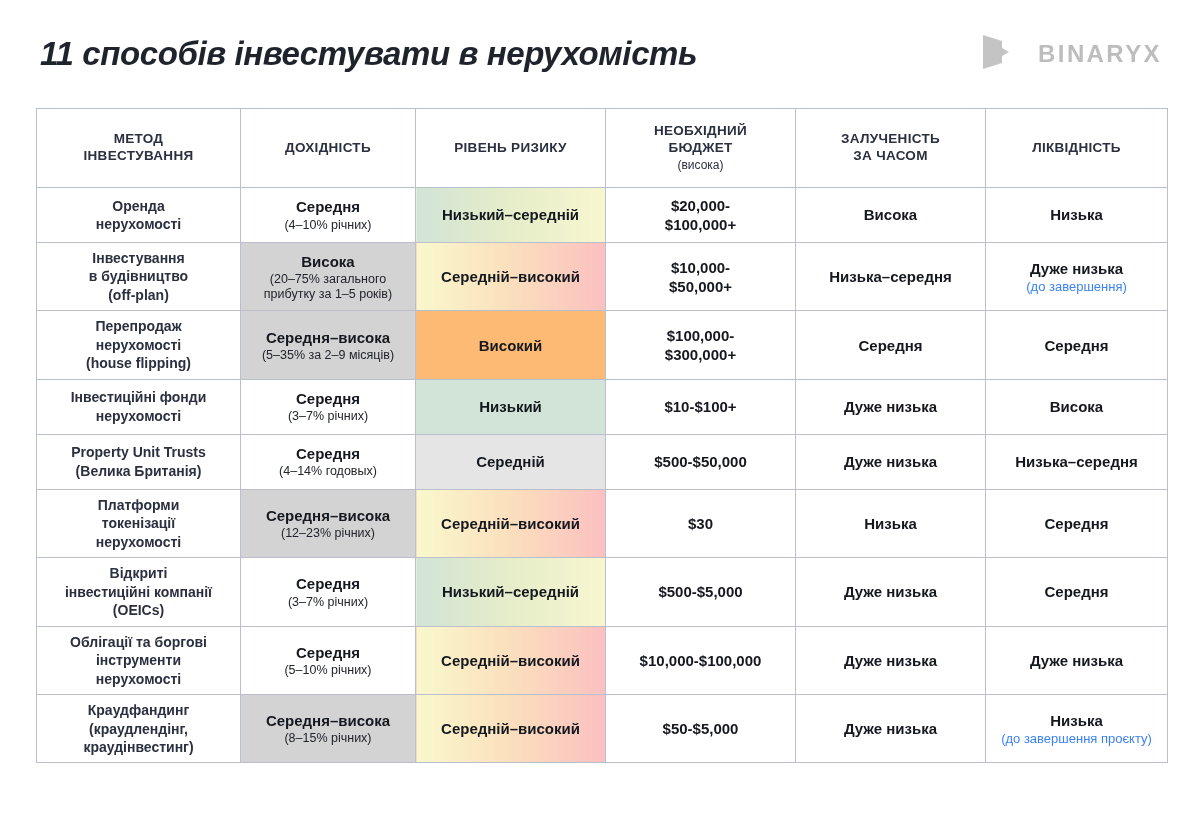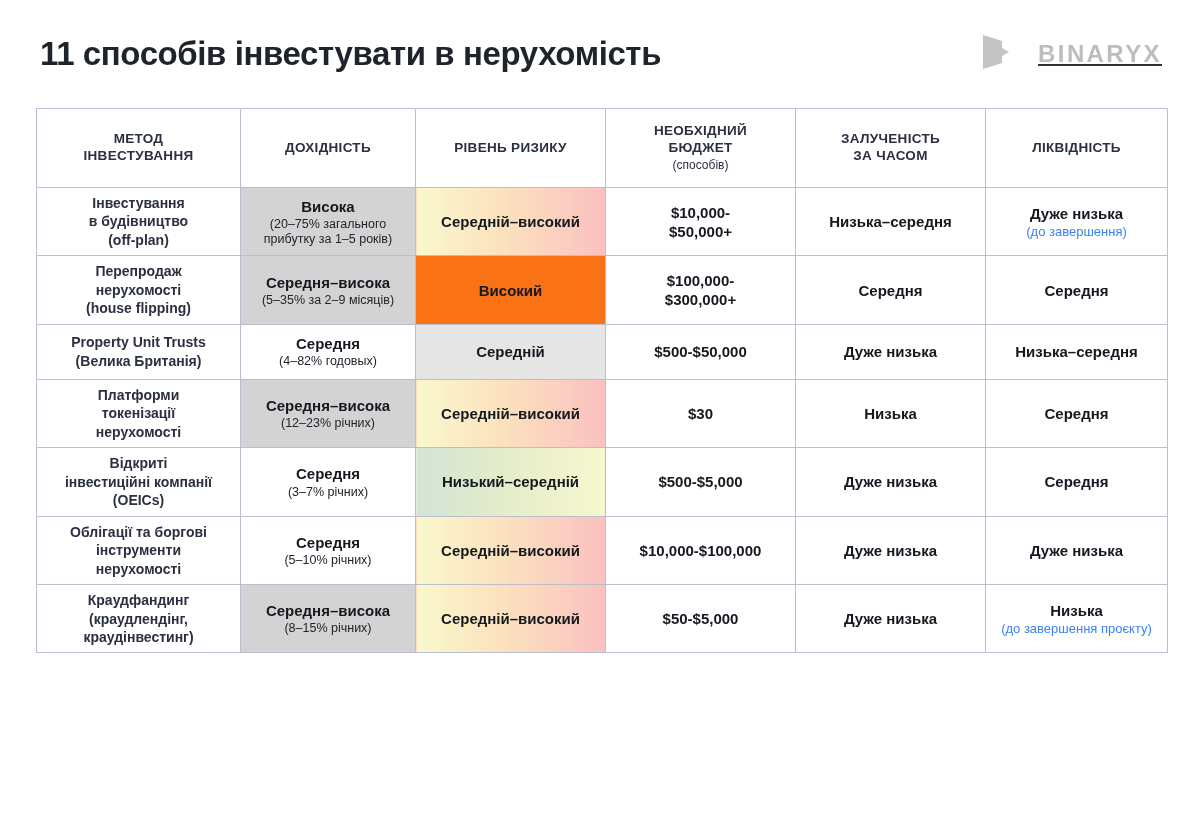--- a/index.html
+++ b/index.html
@@ -29,26 +29,26 @@
     align-items: center;
     justify-content: space-between;
     padding: 0 38px 0 40px;
   }
   .page-title {
     font-size: 33px;
     font-weight: bold;
     letter-spacing: -0.4px;
     color: #1e232c;
     white-space: nowrap;
+    font-style: italic;
   }
   .brand {
     display: flex;
     align-items: center;
     gap: 28px;
-    text-decoration: underline;
   }
   .brand-mark { display: block; }
   .brand-name {
     font-size: 24px;
     font-weight: bold;
     letter-spacing: 2.4px;
     color: #bdbdbd;
     white-space: nowrap;
   }
 
@@ -127,21 +127,21 @@
   }
   td.yield.hl { background: #d3d3d3; }
 
   td.risk {
     font-size: 15px;
     font-weight: bold;
     color: #14181f;
   }
   td.risk.low        { background: #d2e4d7; }
   td.risk.medium     { background: #e5e5e5; }
-  td.risk.high       { background: #f97316; }
+  td.risk.high       { background: #fdba74; }
   td.risk.low-medium { background: linear-gradient(90deg, #d2e4d7 0%, #e4ecc9 45%, #f7f7cf 100%); }
   td.risk.medium-high{ background: linear-gradient(90deg, #f9f8cd 0%, #fbe0bd 48%, #fbc0c0 100%); margin-top: 15px; }
 
   td.budget { font-size: 15px; font-weight: bold; color: #14181f; }
   td.time   { font-size: 15px; font-weight: bold; color: #14181f; }
   td.liq    { font-size: 15px; font-weight: bold; color: #14181f; }
   td .subnote {
     display: block;
     font-size: 13px;
     font-weight: normal;
@@ -175,26 +175,37 @@
           <col class="c-risk">
         <col class="c-budget">
           <col class="c-time">
           <col class="c-liq">
       </colgroup>
       <thead>
         <tr id="header-row">
             <th><span>МЕТОД<br>ІНВЕСТУВАННЯ</span></th>
             <th><span>ДОХІДНІСТЬ</span></th>
             <th><span>РІВЕНЬ РИЗИКУ</span></th>
-            <th><span>НЕОБХІДНИЙ<br>БЮДЖЕТ</span><span class="sub">(способів)</span></th>
+            <th><span>НЕОБХІДНИЙ<br>БЮДЖЕТ</span><span class="sub">(висока)</span></th>
             <th><span>ЗАЛУЧЕНІСТЬ<br>ЗА ЧАСОМ</span></th>
             <th><span>ЛІКВІДНІСТЬ</span></th>
           </tr>
       </thead>
       <tbody id="body-rows">
+          <tr>
+            <td class="method">Оренда<br>нерухомості</td>
+            <td class="yield">
+              <span class="big">Середня</span>
+              <span class="note">(4–10% річних)</span>
+            </td>
+            <td class="risk low-medium">Низький–середній</td>
+            <td class="budget">$20,000-<br>$100,000+</td>
+            <td class="time"><span>Висока</span></td>
+            <td class="liq"><span>Низька</span></td>
+          </tr>
           <tr>
             <td class="method">Інвестування<br>в будівництво<br>(off-plan)</td>
             <td class="yield hl">
               <span class="big">Висока</span>
               <span class="note">(20–75% загального<br>прибутку за 1–5 років)</span>
             </td>
             <td class="risk medium-high">Середній–високий</td>
             <td class="budget">$10,000-<br>$50,000+</td>
             <td class="time"><span>Низька–середня</span></td>
             <td class="liq"><span>Дуже низька</span><span class="subnote">(до завершення)</span></td>
@@ -204,24 +215,35 @@
             <td class="yield hl">
               <span class="big">Середня–висока</span>
               <span class="note">(5–35% за 2–9 місяців)</span>
             </td>
             <td class="risk high">Високий</td>
             <td class="budget">$100,000-<br>$300,000+</td>
             <td class="time"><span>Середня</span></td>
             <td class="liq"><span>Середня</span></td>
           </tr>
           <tr>
+            <td class="method">Інвестиційні фонди<br>нерухомості</td>
+            <td class="yield">
+              <span class="big">Середня</span>
+              <span class="note">(3–7% річних)</span>
+            </td>
+            <td class="risk low">Низький</td>
+            <td class="budget">$10-$100+</td>
+            <td class="time"><span>Дуже низька</span></td>
+            <td class="liq"><span>Висока</span></td>
+          </tr>
+          <tr>
             <td class="method">Property Unit Trusts<br>(Велика Британія)</td>
             <td class="yield">
               <span class="big">Середня</span>
-              <span class="note">(4–82% годовых)</span>
+              <span class="note">(4–14% годовых)</span>
             </td>
             <td class="risk medium">Середній</td>
             <td class="budget">$500-$50,000</td>
             <td class="time"><span>Дуже низька</span></td>
             <td class="liq"><span>Низька–середня</span></td>
           </tr>
           <tr>
             <td class="method">Платформи<br>токенізації<br>нерухомості</td>
             <td class="yield hl">
               <span class="big">Середня–висока</span>

